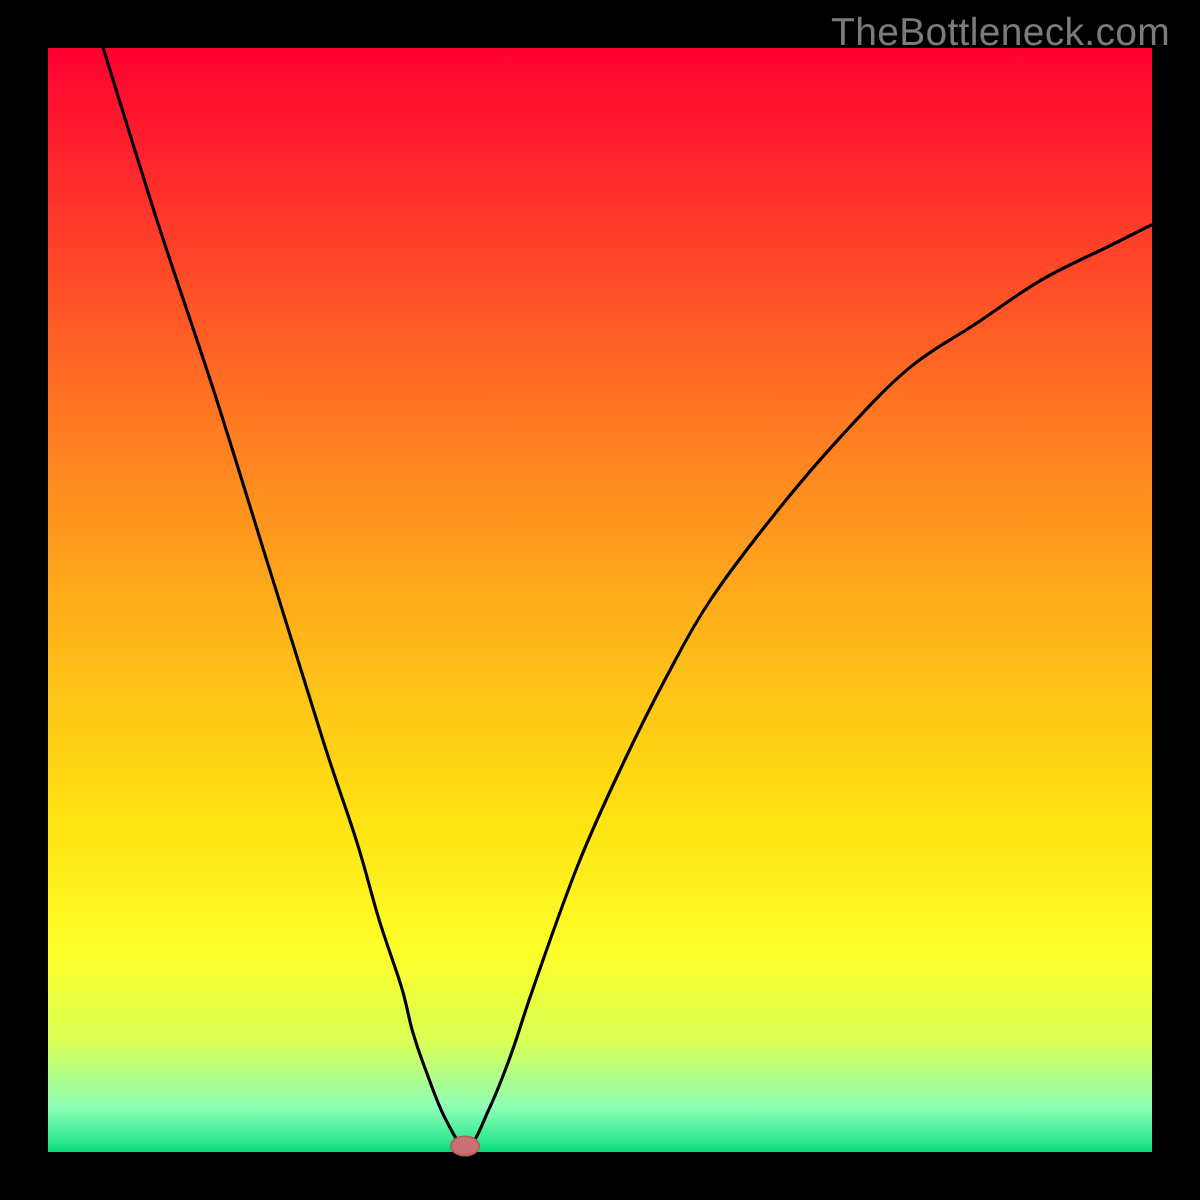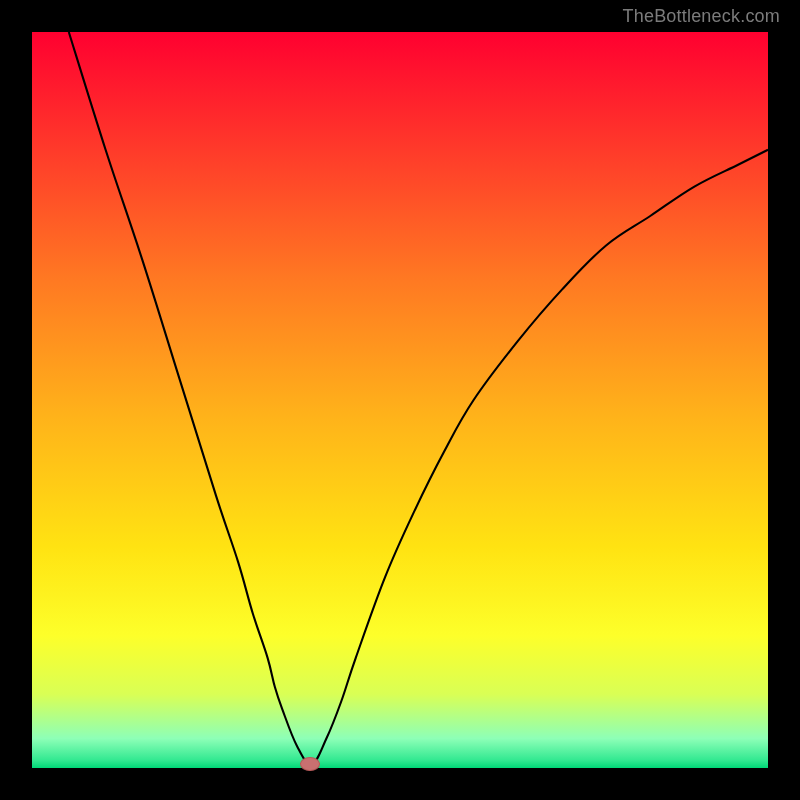--- a/index.html
+++ b/index.html
@@ -25,21 +25,21 @@
     left: 32px;
     width: 736px;
     height: 736px;
     
   }
   .watermark {
     position: absolute;
     top: 6px;
     right: 20px;
     color: #7b7b7b;
-    font-size: 18px;
+    font-size: 26px;
     letter-spacing: 0.2px;
     font-weight: 500;
     user-select: none;
   }
   svg.curve {
     position: absolute;
     top: 0;
     left: 0;
     width: 736px;
     height: 736px;

